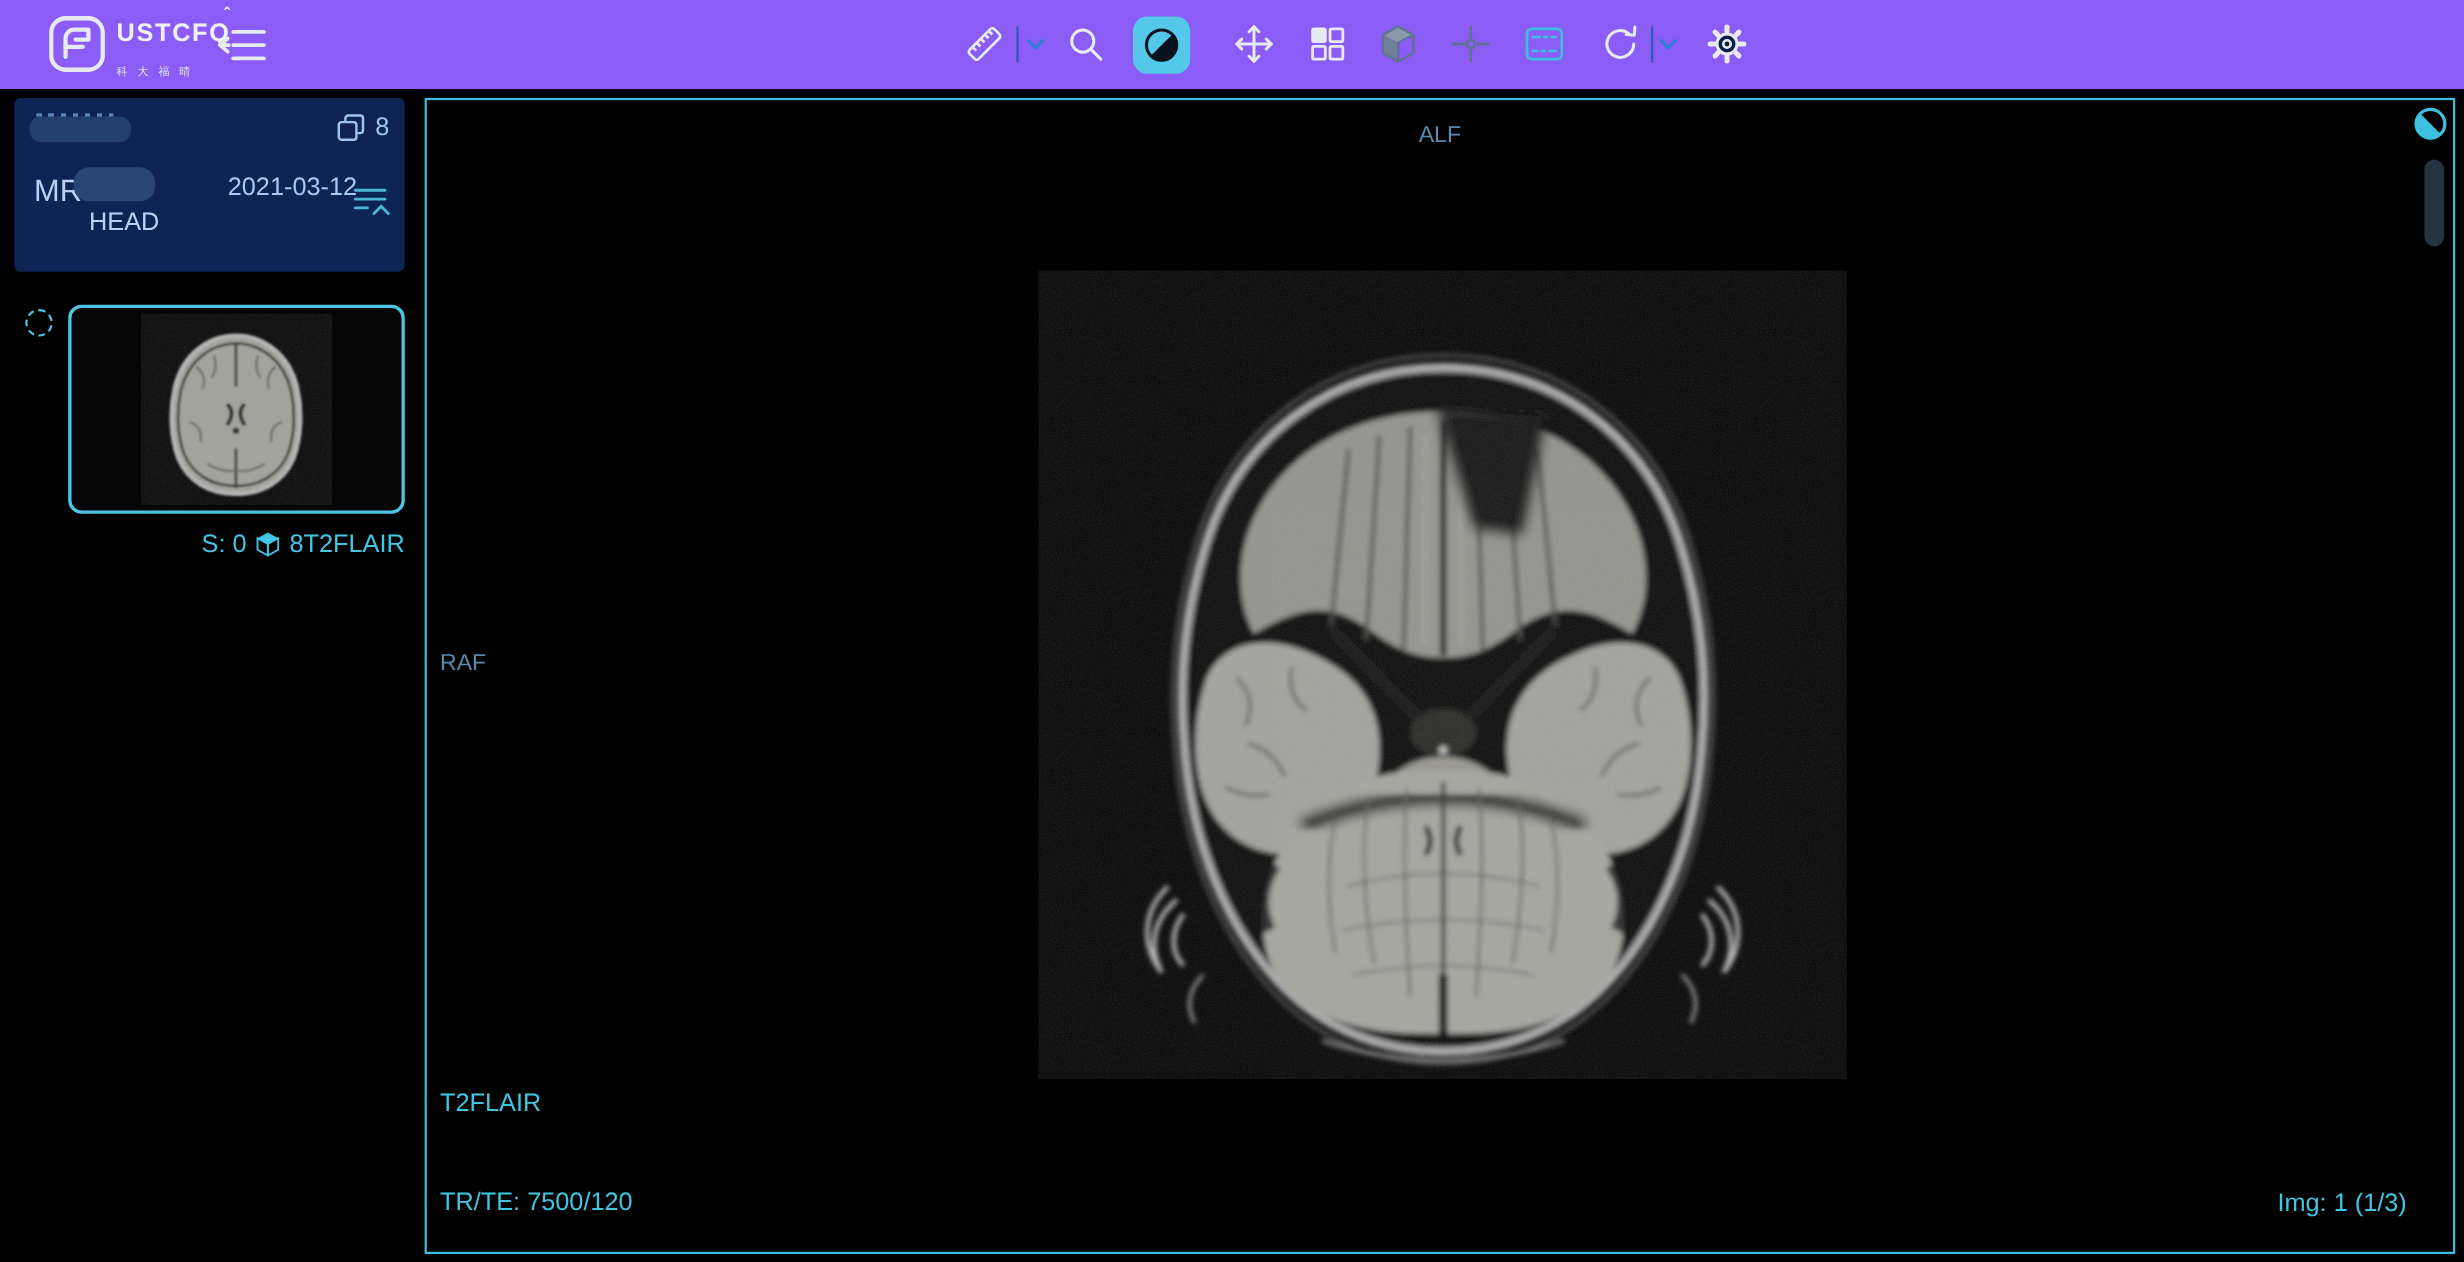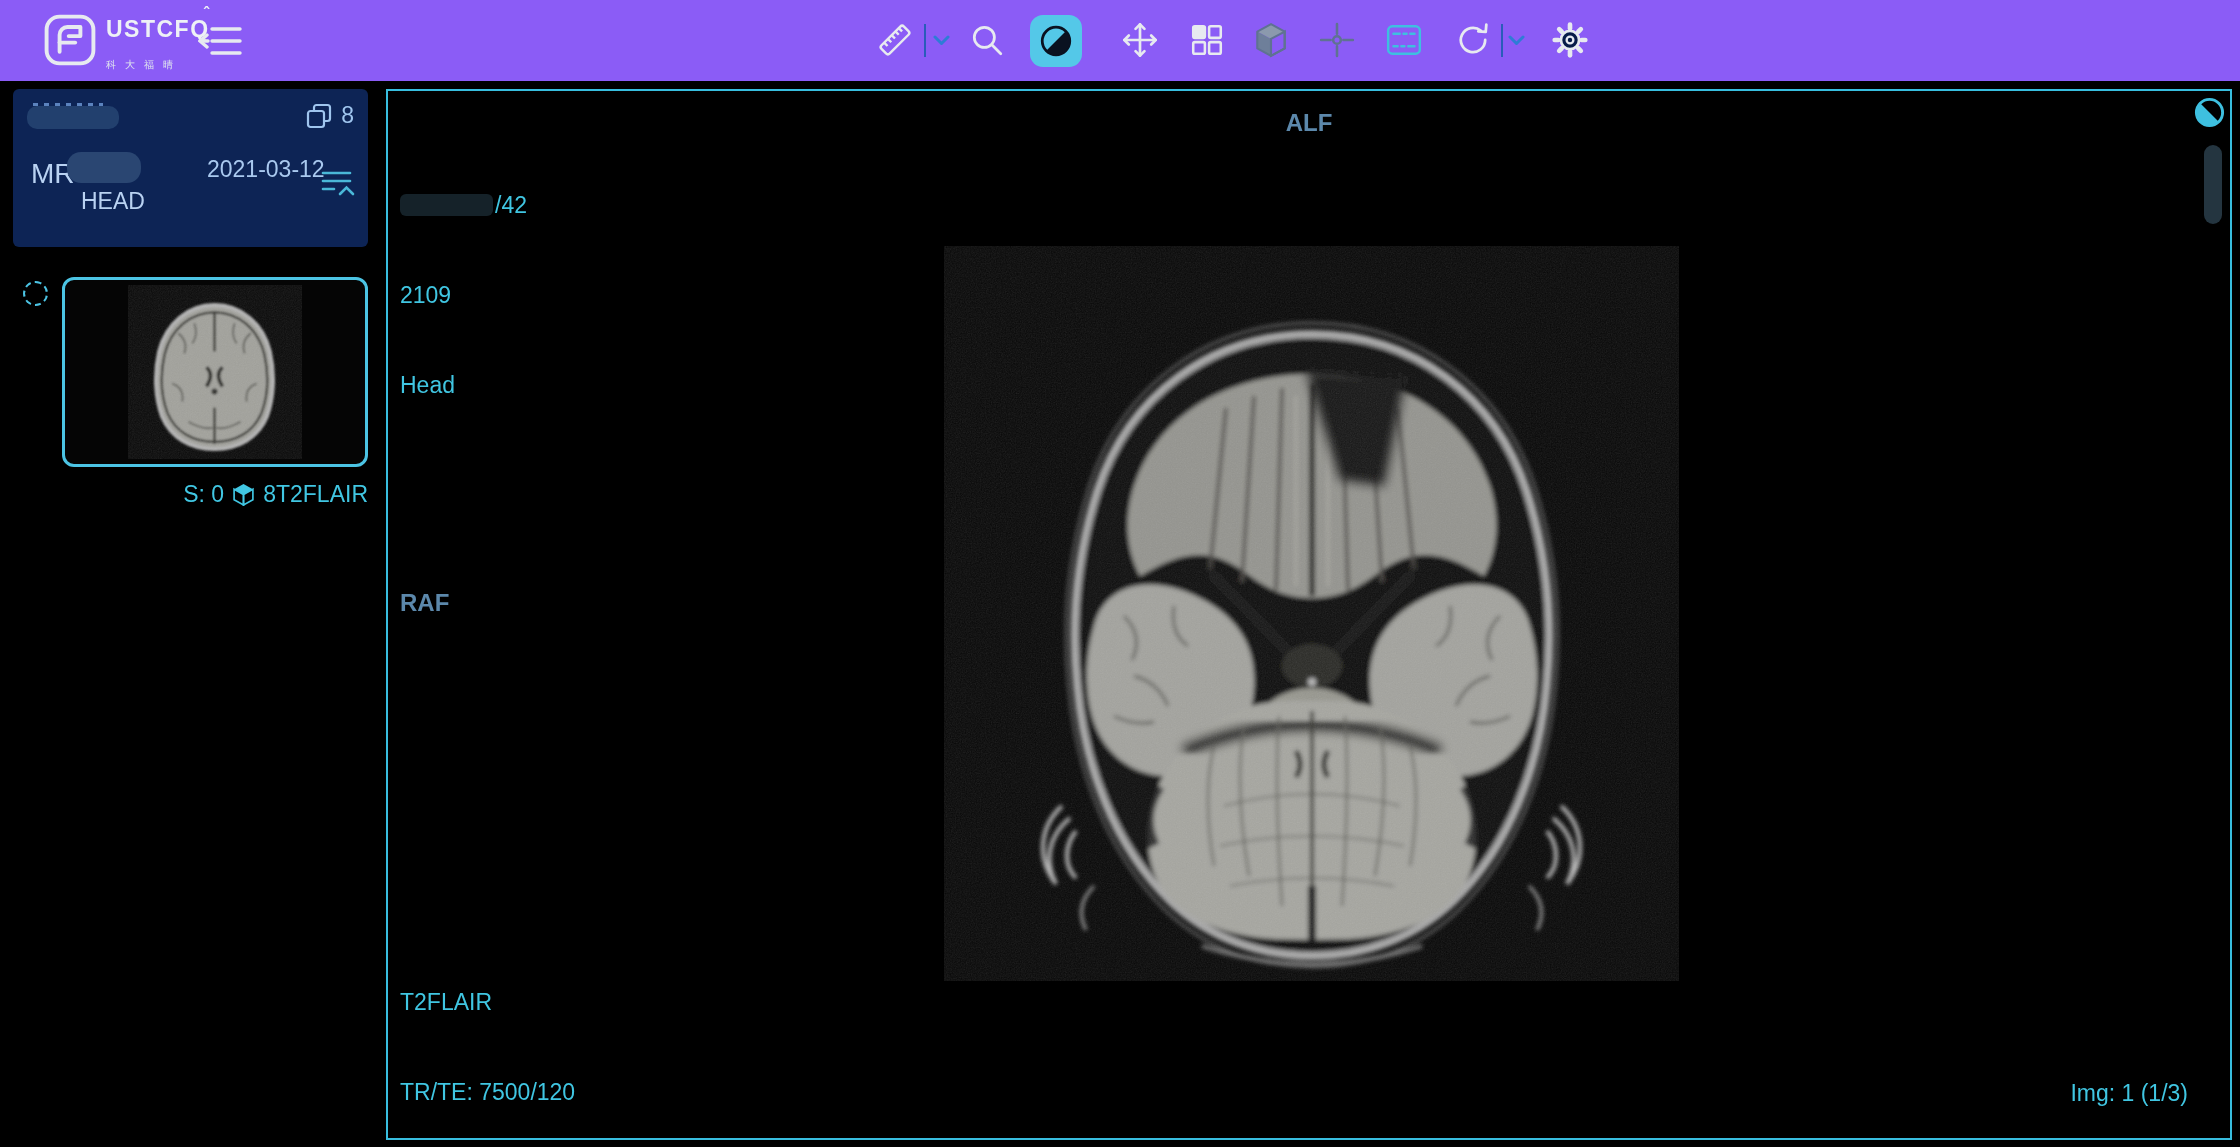--- a/index.html
+++ b/index.html
@@ -38,21 +38,21 @@
   .sort-icon { position:absolute; right:12px; top:79px; cursor:pointer; }
 
   .loading-circle { position:absolute; left:23px; top:200px; width:25px; height:25px; border:2px dashed #4cc4e4; border-radius:50%; }
   .thumb-card { position:absolute; left:62px; top:196px; width:306px; height:190px; background:#050505; border:3px solid #4cc4e4; border-radius:12px; cursor:pointer; display:flex; align-items:center; justify-content:center; overflow:hidden; }
   .thumb-meta { position:absolute; left:62px; top:400px; width:306px; display:flex; justify-content:flex-end; align-items:center; color:#41c7e3; font-size:23px; }
   .thumb-meta-left { display:flex; align-items:center; gap:8px; }
 
   
   .viewer { position:absolute; left:386px; top:89px; width:1846px; height:1051px; background:#000; border:2px solid #38bedf; }
   .ov { position:absolute; color:#40c6e2; font-size:23px; line-height:30px; white-space:pre; }
-  .ov-orient { color:#5c88ab; font-size:24px;font-weight:bold; }
+  .ov-orient { color:#5c88ab; font-size:21px; }
   .o-top { left:0; right:0; top:17px; text-align:center; }
   .o-left { left:12px; top:497px; }
   .tl { left:12px; top:39px; }
   .tr { right:44px; top:39px; text-align:right; }
   .bl { left:12px; top:836px; }
   .br { right:42px; top:927px; text-align:right; }
   .ov .row { display:flex; align-items:center; }
   .tr .row { justify-content:flex-end; }
   .v-redact { display:inline-block; vertical-align:middle; border-radius:6px; }
   .v-r1 { width:93px; height:22px; background:#152229; margin-right:2px; }
@@ -365,25 +365,20 @@
           <path d="M585 640 q20 20 8 44" stroke="#999999" stroke-width="3" fill="none"></path>
           <path d="M258 700 Q368 736 478 700" stroke="#8a8a8a" stroke-width="4" fill="none" opacity="0.8"></path>
         </g>
         <rect width="735" height="735" filter="url(#mnoise)" opacity="0.14"></rect>
       </svg>
     </div>
 
     <div class="ov ov-orient o-top">ALF</div>
     <div class="ov ov-orient o-left">RAF</div>
 
-    <div class="ov tl">
-      <div class="row"><span class="v-redact v-r1"></span><span>/42</span></div>
-      <div>2109</div>
-      <div>Head</div>
-    </div>
 
 
     <div class="ov bl">
       <div>T2FLAIR</div>
       <div>TR/TE: 7500/120</div>
       
       
       
       
       

